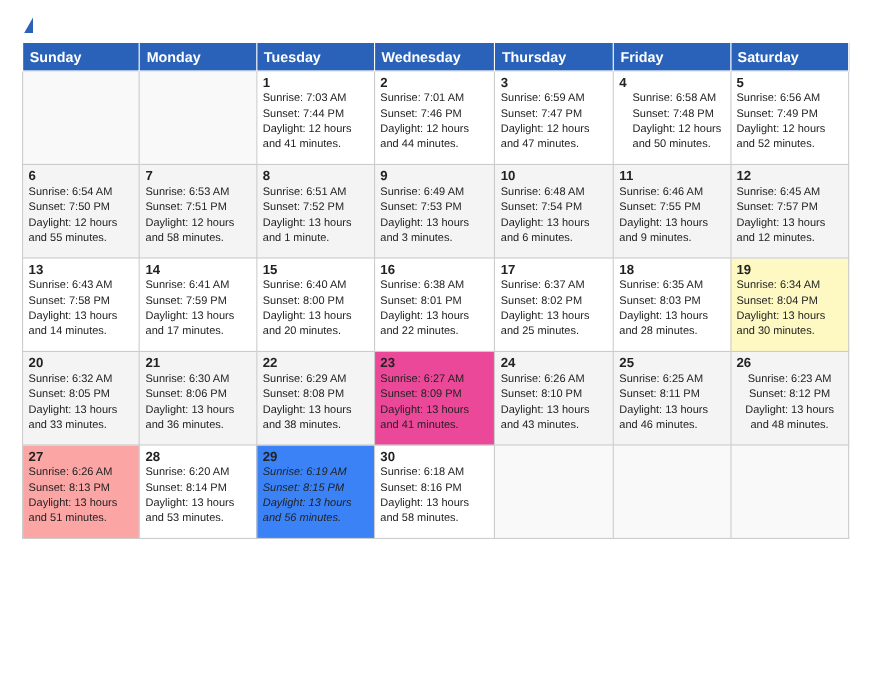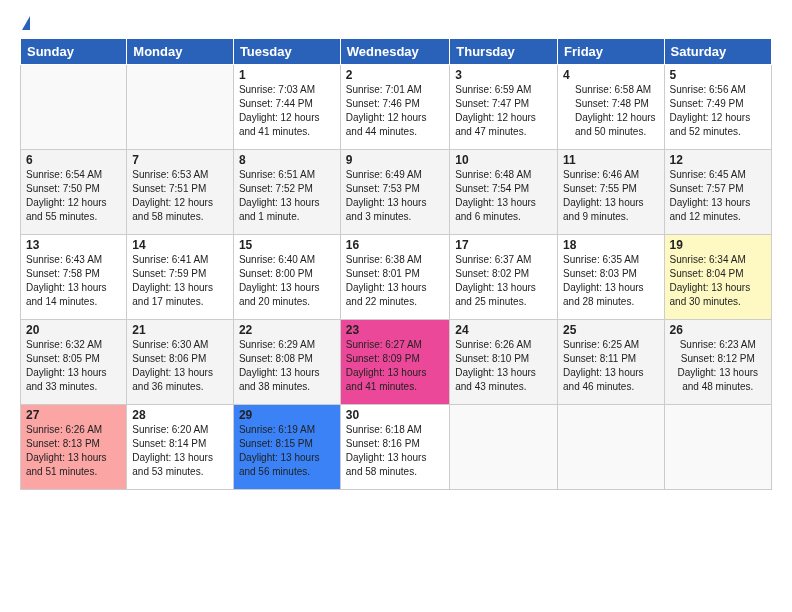--- a/index.html
+++ b/index.html
@@ -312,21 +312,21 @@
 Daylight: 13 hours and 51 minutes.</div>
           </td>
           <td style="background: rgb(255, 255, 255);">
             <span class="day-num">28</span>
             <div class="day-info" style="white-space: pre-line;">Sunrise: 6:20 AM
 Sunset: 8:14 PM
 Daylight: 13 hours and 53 minutes.</div>
           </td>
           <td style="background: #3b82f6;">
             <span class="day-num">29</span>
-            <div class="day-info" style="white-space: pre-line;">Sunrise: 6:19 AM
+            <div class="day-info" style="white-space: pre-line; font-style: italic;">Sunrise: 6:19 AM
 Sunset: 8:15 PM
 Daylight: 13 hours and 56 minutes.</div>
           </td>
           <td style="background: rgb(255, 255, 255);">
             <span class="day-num">30</span>
             <div class="day-info" style="white-space: pre-line;">Sunrise: 6:18 AM
 Sunset: 8:16 PM
 Daylight: 13 hours and 58 minutes.</div>
           </td>
           <td class="empty-cell"></td>

